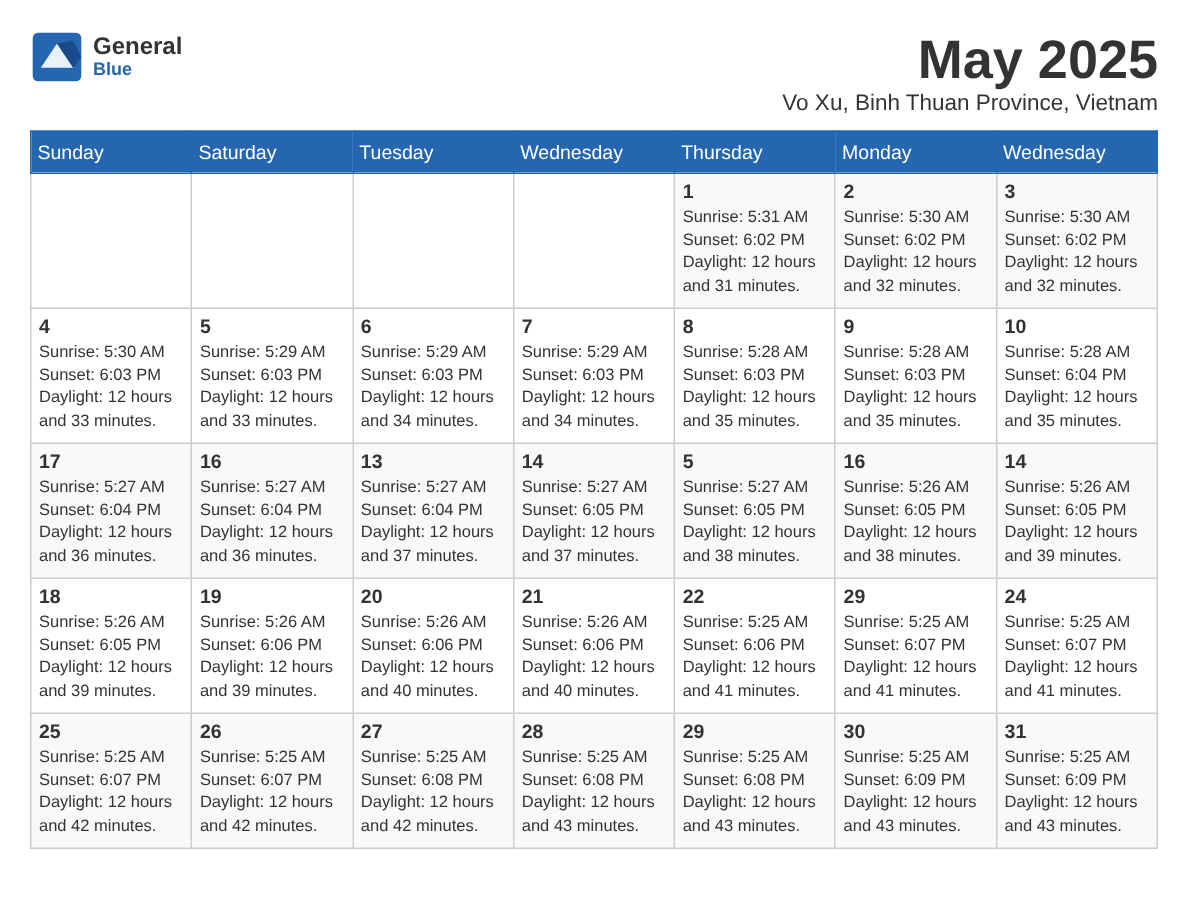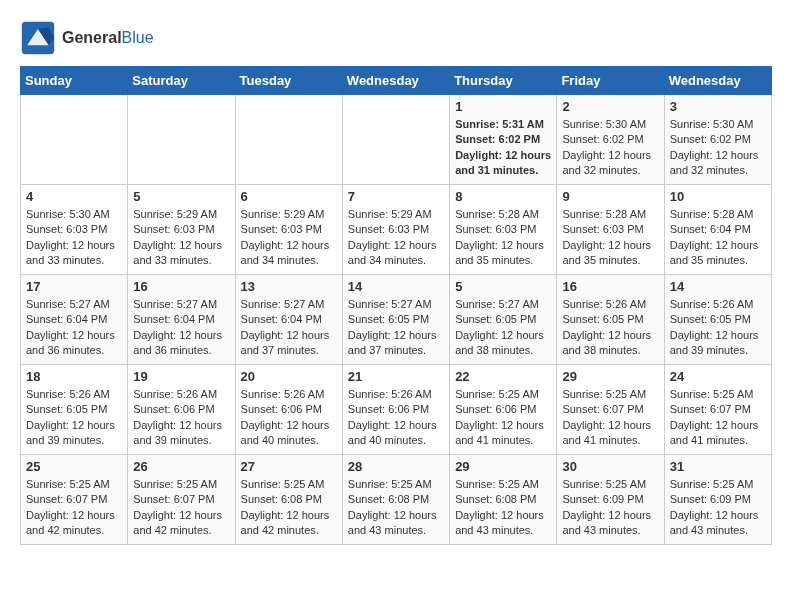--- a/index.html
+++ b/index.html
@@ -16,31 +16,31 @@
       align-items: flex-start;
       margin-bottom: 10px;
     }
     .logo {
       display: flex;
       align-items: center;
       gap: 6px;
     }
     .logo-text {
       display: flex;
-      flex-direction: row;
+      flex-direction: column;
       line-height: 1.1;
     }
     .logo-general {
       font-size: 16px;
       font-weight: bold;
       color: #333;
     }
     .logo-blue {
-      font-size: 16px;
-      font-weight: normal;
+      font-size: 12px;
+      font-weight: bold;
       color: #2566b0;
     }
     .logo-icon {
       width: 36px;
       height: 36px;
     }
     .title-block {
       text-align: right;
     }
     .month-year {
@@ -57,21 +57,21 @@
       width: 100%;
       border-collapse: collapse;
       table-layout: fixed;
     }
     thead tr {
       background-color: #2566b0;
     }
     thead th {
       color: #fff;
       font-size: 13px;
-      font-weight: bold;
+      font-weight: normal;
       padding: 6px 4px;
       text-align: left;
       border: 1px solid #2566b0;
     }
     tbody tr {
       vertical-align: top;
     }
     tbody td {
       border: 1px solid #ccc;
       padding: 4px 5px;
@@ -106,43 +106,47 @@
     <svg class="logo-icon" viewBox="0 0 40 40">
       <rect x="2" y="2" width="36" height="36" rx="4" fill="#2566b0"></rect>
       <polygon points="8,28 20,10 32,28" fill="white" opacity="0.9"></polygon>
       <polygon points="20,10 32,28 38,20 32,8" fill="#1a4a8a"></polygon>
     </svg>
     <div class="logo-text">
       <span class="logo-general">General</span>
       <span class="logo-blue">Blue</span>
     </div>
   </div>
+  <div class="title-block">
+    <div class="month-year">May 2025</div>
+    <div class="location">Vo Xu, Binh Thuan Province, Vietnam</div>
+  </div>
 </div>
 
 <table>
   <thead>
     <tr>
     <th>Sunday</th>
         <th>Saturday</th>
         <th>Tuesday</th>
         <th>Wednesday</th>
         <th>Thursday</th>
-        <th>Friday</th>
+        <th>Monday</th>
         <th>Wednesday</th>
       </tr>
   </thead>
   <tbody id="calendar-body">
   <tr>
         <td class="empty-cell"></td>
         <td class="empty-cell"></td>
         <td class="empty-cell"></td>
         <td class="empty-cell"></td>
         <td>
           <span class="day-num">1</span>
-          <div class="day-detail" style="white-space: pre-line; font-weight: bold;">Sunrise: 5:31 AM
+          <div class="day-detail" style="white-space: pre-line;">Sunrise: 5:31 AM
 Sunset: 6:02 PM
 Daylight: 12 hours
 and 31 minutes.</div>
         </td>
         <td>
           <span class="day-num">2</span>
           <div class="day-detail" style="white-space: pre-line;">Sunrise: 5:30 AM
 Sunset: 6:02 PM
 Daylight: 12 hours
 and 32 minutes.</div>

